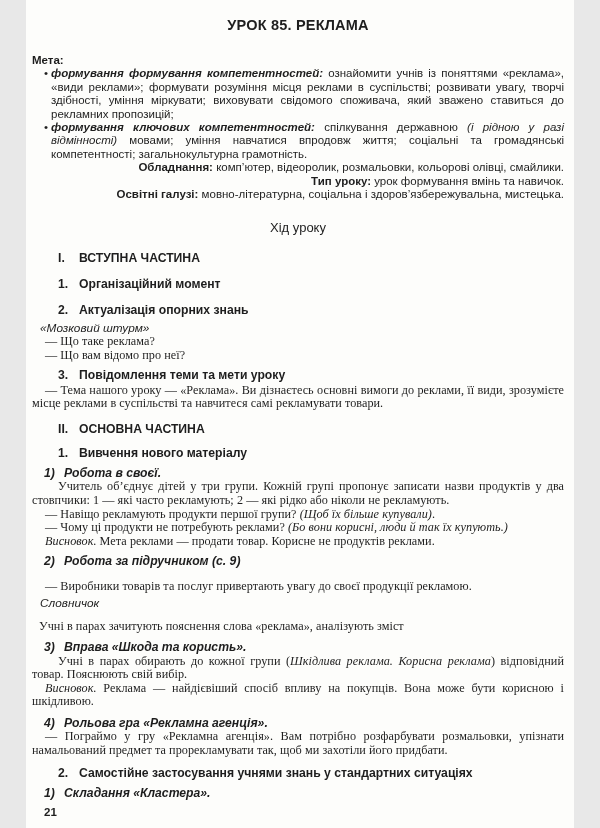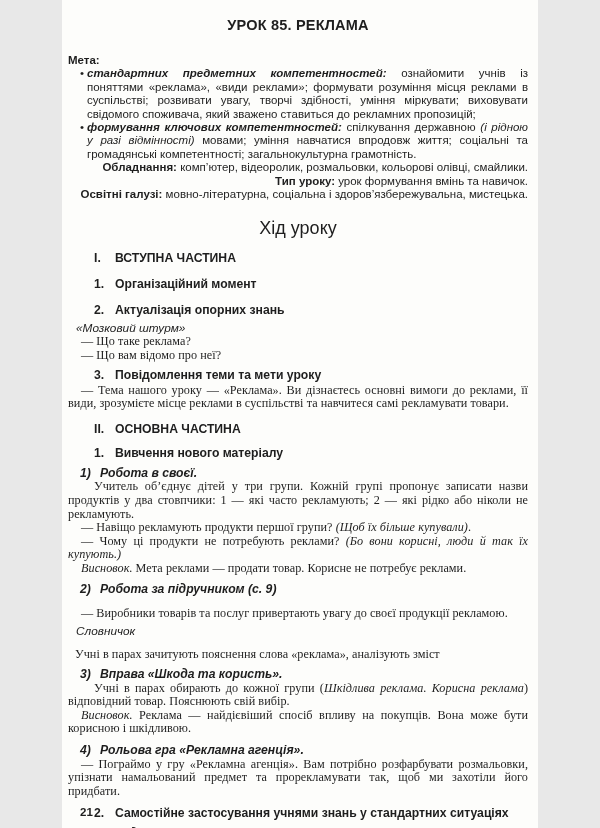--- a/index.html
+++ b/index.html
@@ -1,19 +1,19 @@
 <!DOCTYPE html>
 <html lang="uk"><head>
 <meta charset="utf-8">
 <style>
   html,body{margin:0;padding:0;}
   body{background:#e8e8e8;}
   .page{
     position:relative;
-    width:476px;height:828px;
+    width:548px;height:828px;
     margin:0 auto;
     background:#fdfdfb;
     color:#1e1e1e;
     box-sizing:border-box;
     padding:16px 10px 0 6px;
     overflow:hidden;
     font-family:"Liberation Serif", serif;
   }
   
   .title{
@@ -36,21 +36,21 @@
   .bullet-glyph{flex:0 0 7px;margin-left:12px;}
   .bullet-body{flex:1 1 auto;}
   .lead-bi{font-weight:bold;font-style:italic;}
   .meta-line{text-align:right;}
   .b{font-weight:bold;}
   .it{font-style:italic;}
   
   .flow-heading{
     text-align:center;
     font-family:"Liberation Sans", sans-serif;
-    font-size:18px;
+    font-size:13px;
     line-height:14px;
     margin-top:20px;
   }
   
   .heading{
     display:flex;
     font-family:"Liberation Sans", sans-serif;
     font-weight:bold;
     font-size:12.2px;
     line-height:14px;
@@ -111,21 +111,21 @@
 
 <div class="page">
 
   <div class="title">УРОК 85. РЕКЛАМА</div>
 
   <div class="meta">
     <div class="meta-label">Мета:</div>
 
     <div class="bullet-row">
       <span class="bullet-glyph">•</span>
-      <span class="bullet-body"><span class="lead-bi">стандартних предметних компетентностей: </span><span>ознайомити учнів із поняттями «реклама», «види реклами»; формувати розуміння місця реклами в суспільстві; розвивати увагу, творчі здібності, уміння міркувати; виховувати свідомого споживача, який зважено ставиться до рекламних пропозицій;</span></span>
+      <span class="bullet-body"><span class="lead-bi">формування формування компетентностей: </span><span>ознайомити учнів із поняттями «реклама», «види реклами»; формувати розуміння місця реклами в суспільстві; розвивати увагу, творчі здібності, уміння міркувати; виховувати свідомого споживача, який зважено ставиться до рекламних пропозицій;</span></span>
     </div>
 
     <div class="bullet-row">
       <span class="bullet-glyph">•</span>
       <span class="bullet-body"><span class="lead-bi">формування ключових компетентностей: </span><span>спілкування державною </span><span class="it">(і рідною у разі відмінності)</span><span> мовами; уміння навчатися впродовж життя; соціальні та громадянські компетентності; загальнокультурна грамотність.</span></span>
     </div>
 
     <div class="meta-line"><span class="b">Обладнання:</span><span> комп’ютер, відеоролик, розмальовки, кольорові олівці, смайлики.</span></div>
     <div class="meta-line"><span class="b">Тип уроку:</span><span> урок формування вмінь та навичок.</span></div>
     <div class="meta-line"><span class="b">Освітні галузі:</span><span> мовно-літературна, соціальна і здоров’язбережувальна, мистецька.</span></div>
@@ -171,21 +171,21 @@
   </div>
 
   <div class="activity">
     <span class="hnum">1)</span>
     <span class="htext">Робота в своєї.</span>
   </div>
 
   <div class="p ind-lg">Учитель об’єднує дітей у три групи. Кожній групі пропонує записати назви продуктів у два стовпчики: 1 — які часто рекламують; 2 — які рідко або ніколи не рекламують.</div>
   <div class="p ind-sm"><span>— Навіщо рекламують продукти першої групи? </span><span class="it">(Щоб їх більше купували)</span><span>.</span></div>
   <div class="p ind-sm"><span>— Чому ці продукти не потребують реклами? </span><span class="it">(Бо вони корисні, люди й так їх купують.)</span></div>
-  <div class="p ind-sm"><span class="it">Висновок.</span><span> Мета реклами — продати товар. Корисне не потребує реклами.</span></div>
+  <div class="p ind-sm"><span class="it">Висновок.</span><span> Мета реклами — продати товар. Корисне не продуктів реклами.</span></div>
 
   <div class="activity">
     <span class="hnum">2)</span>
     <span class="htext">Робота за підручником (с. 9)</span>
   </div>
 
   <div class="p ind-sm mt1">— Виробники товарів та послуг привертають увагу до своєї продукції рекламою.</div>
 
   <div class="sans-it mt4">Словничок</div>
   <div class="p ind-xs">Учні в парах зачитують пояснення слова «реклама», аналізують зміст</div>

